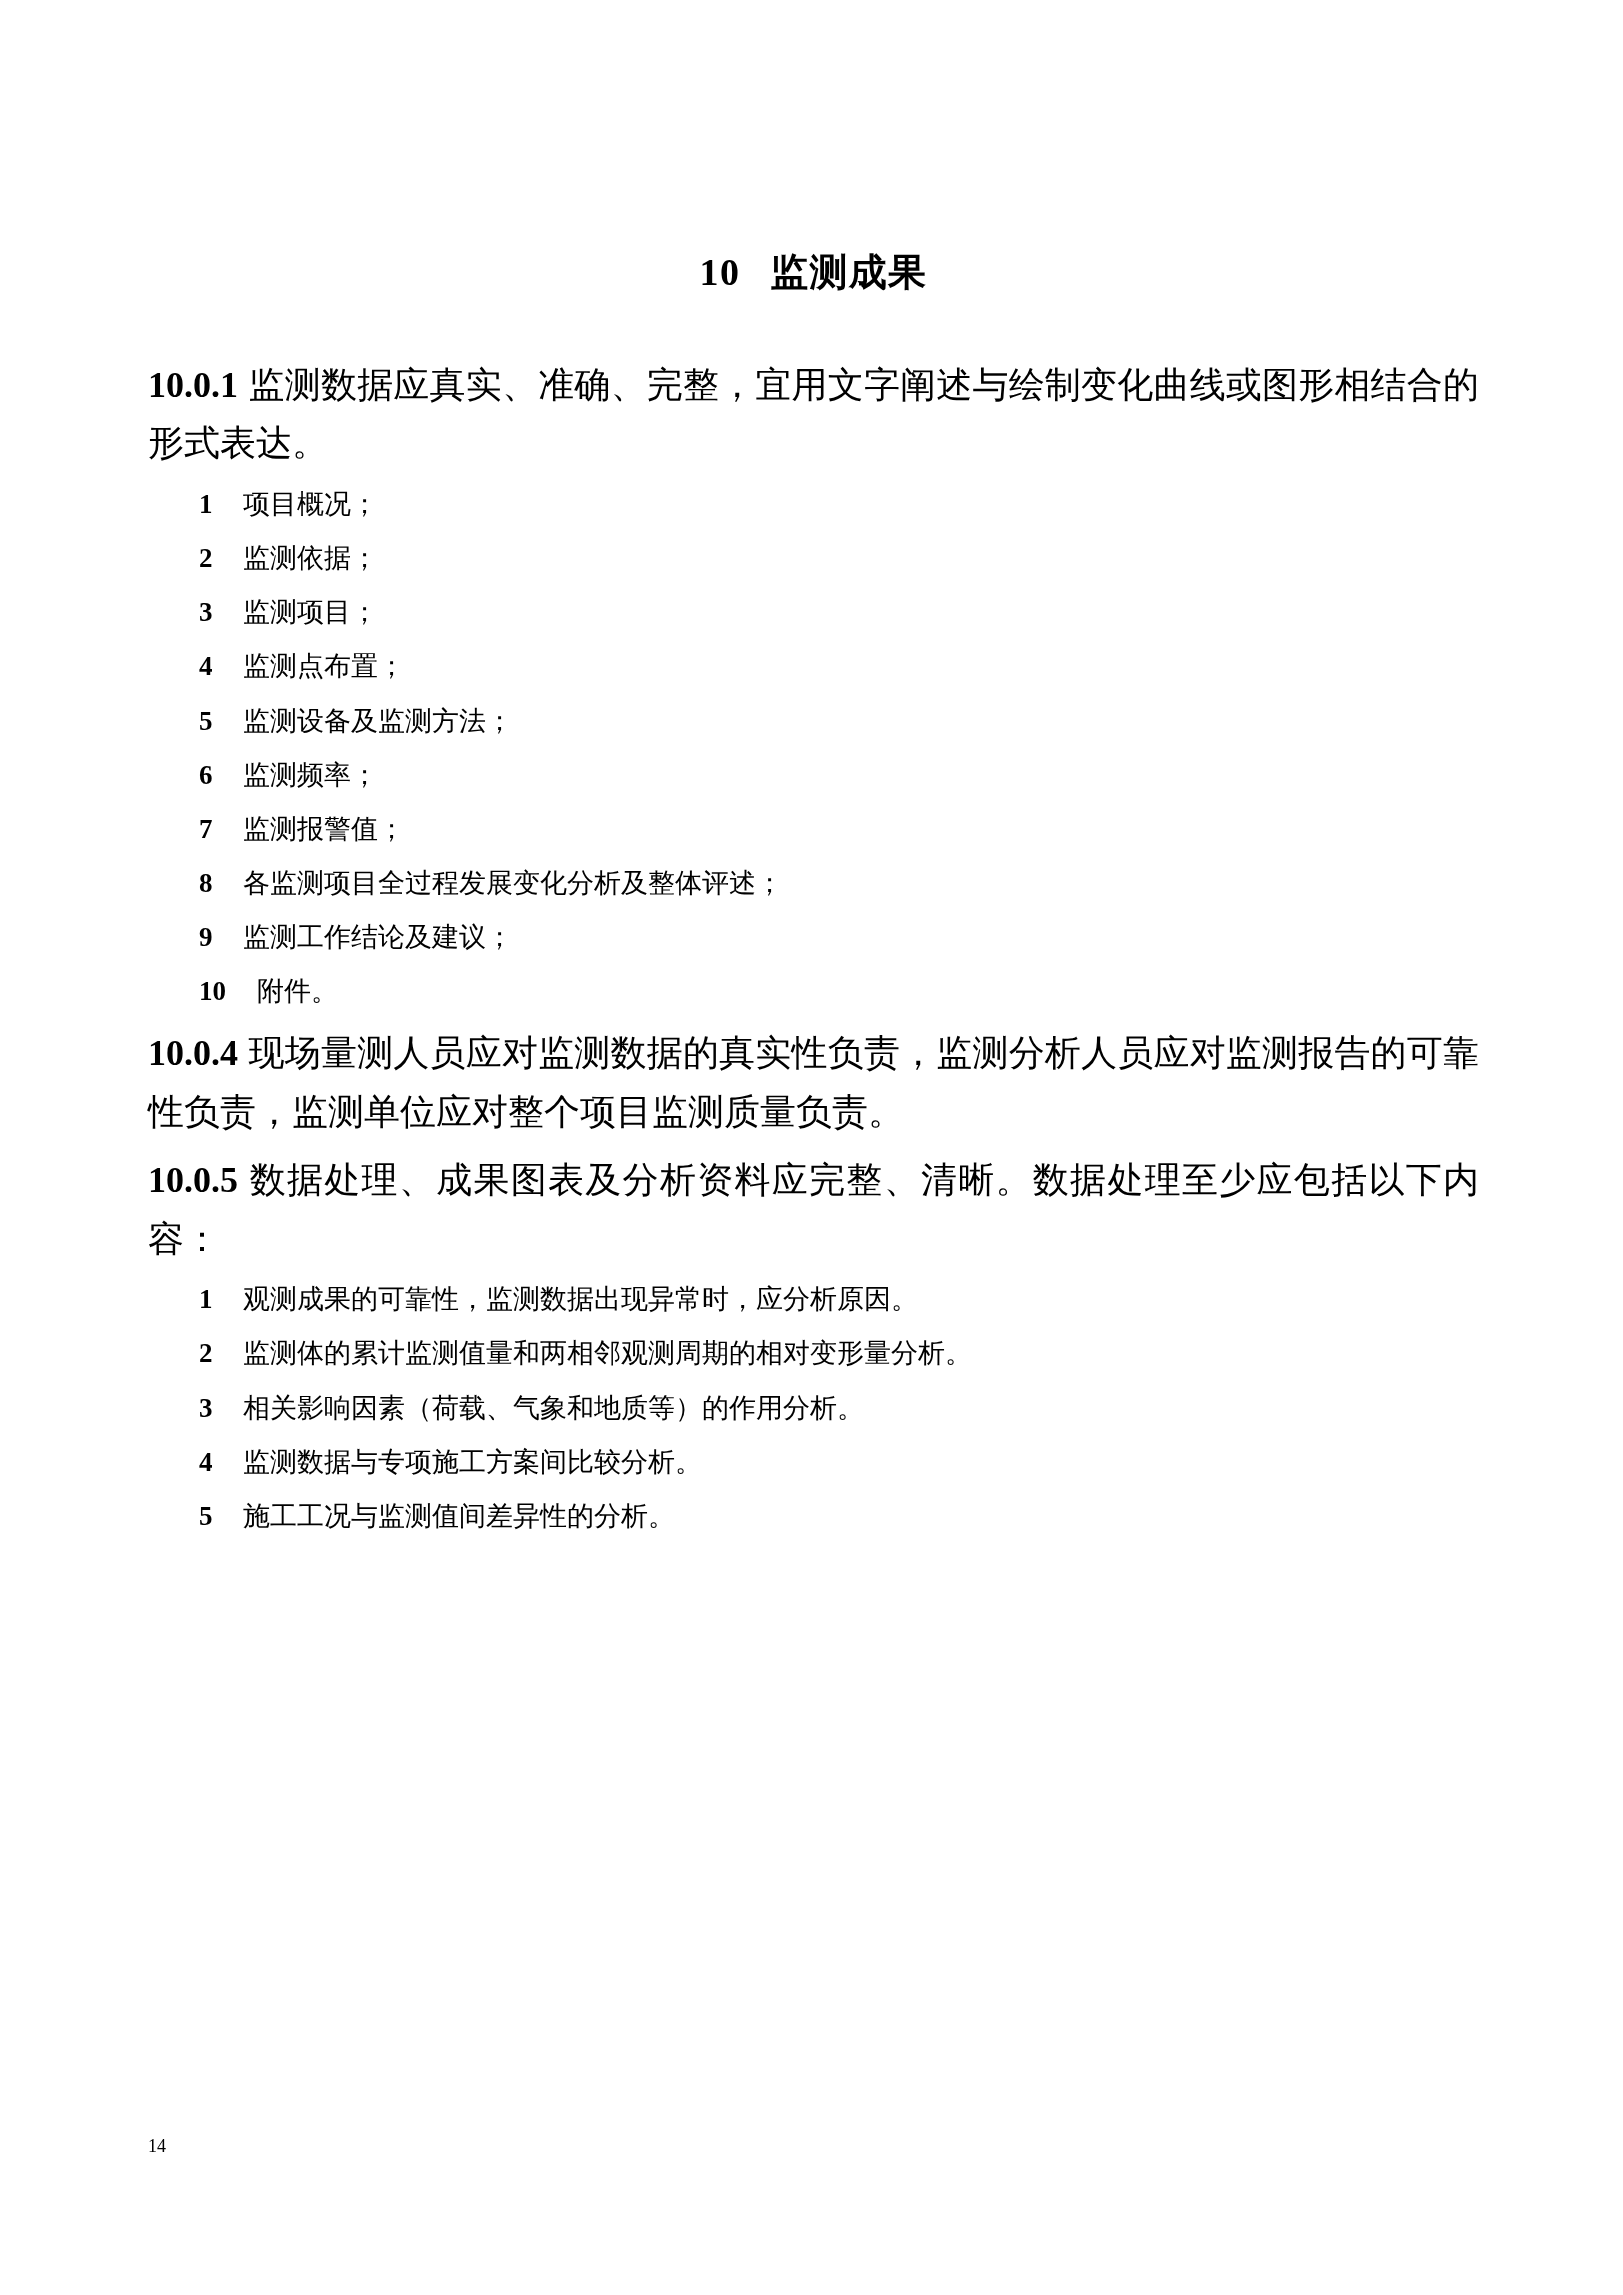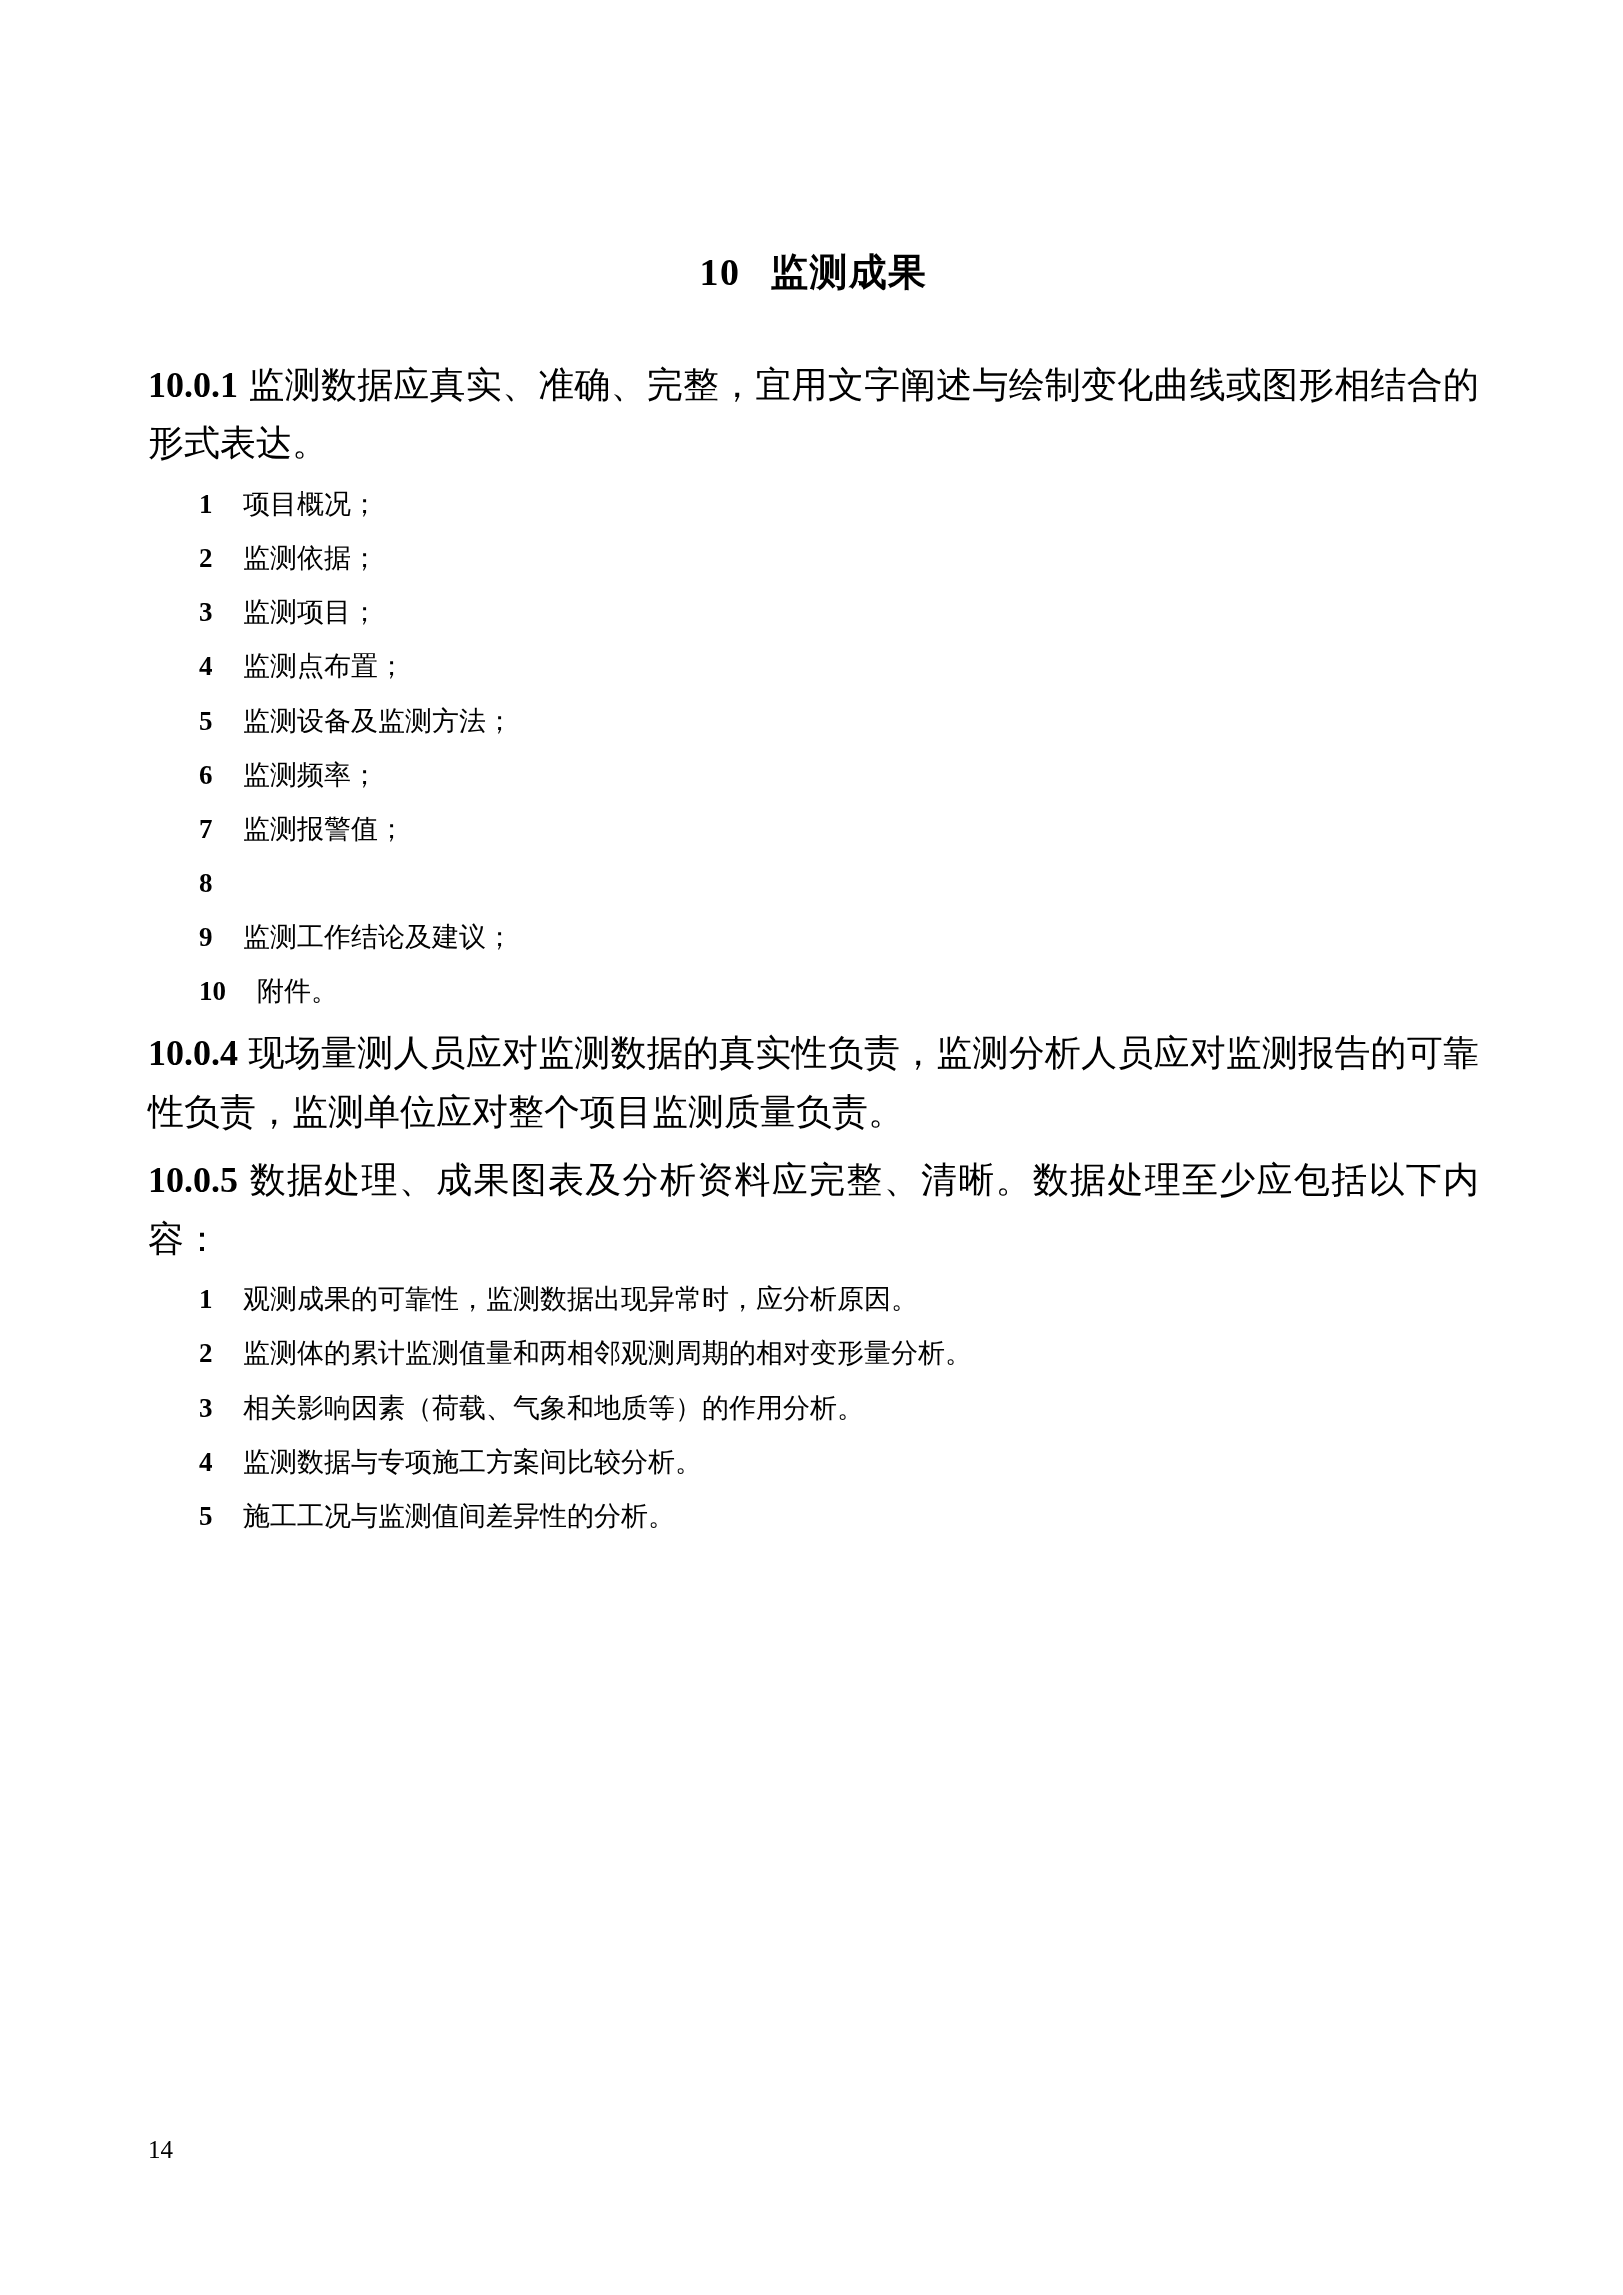--- a/index.html
+++ b/index.html
@@ -69,21 +69,21 @@
   .item .idx.wide {
     min-width: 58px;
   }
   .item .txt {
     display: inline-block;
   }
   .footer {
     position: absolute;
     left: 148px;
     top: 2136px;
-    font-size: 25px;
+    font-size: 18px;
     font-family: "Liberation Serif", "DejaVu Serif", serif;
   }
 </style>
 </head>
 <body>
 
 <div class="page">
 
   <div class="content">
 
@@ -120,20 +120,21 @@
       <div class="item">
         <span class="idx">6</span>
         <span class="txt">监测频率；</span>
       </div>
       <div class="item">
         <span class="idx">7</span>
         <span class="txt">监测报警值；</span>
       </div>
       <div class="item">
         <span class="idx">8</span>
+        <span class="txt">各监测项目全过程发展变化分析及整体评述；</span>
       </div>
       <div class="item">
         <span class="idx">9</span>
         <span class="txt">监测工作结论及建议；</span>
       </div>
       <div class="item">
         <span class="idx wide">10</span>
         <span class="txt">附件。</span>
       </div>
     </div>

